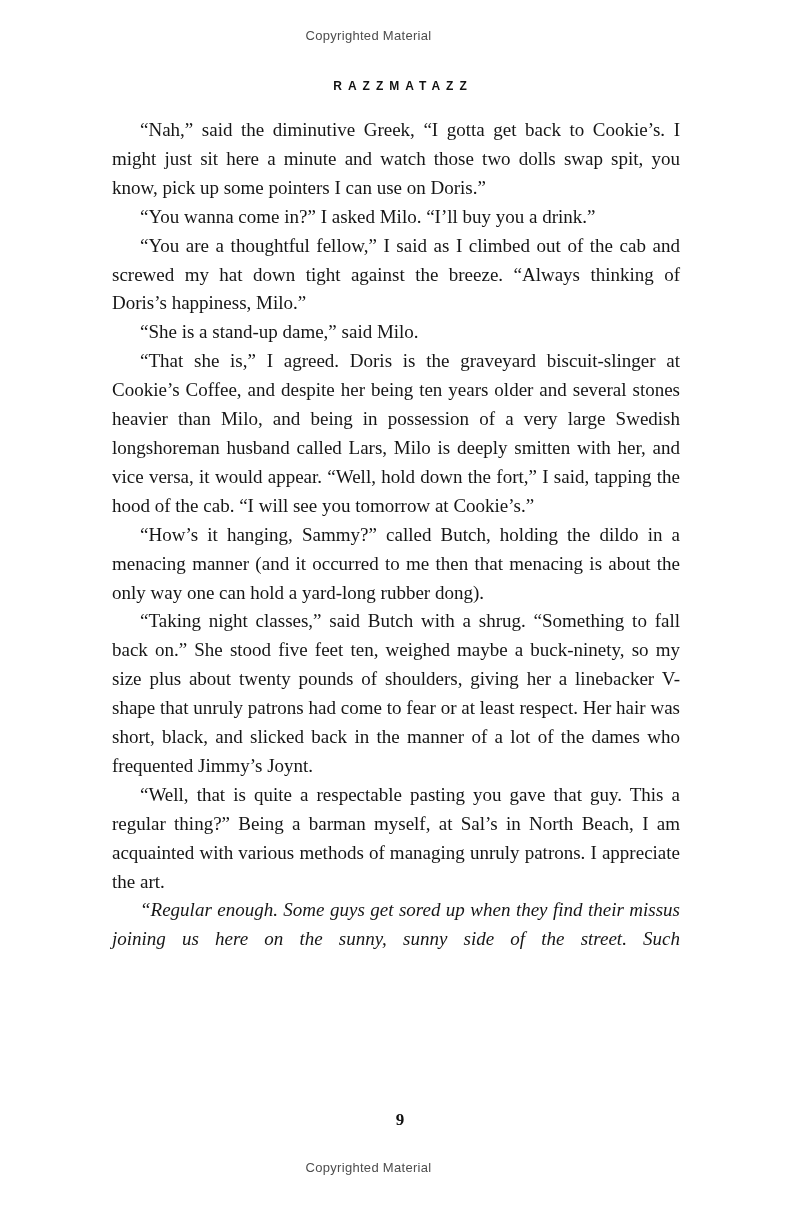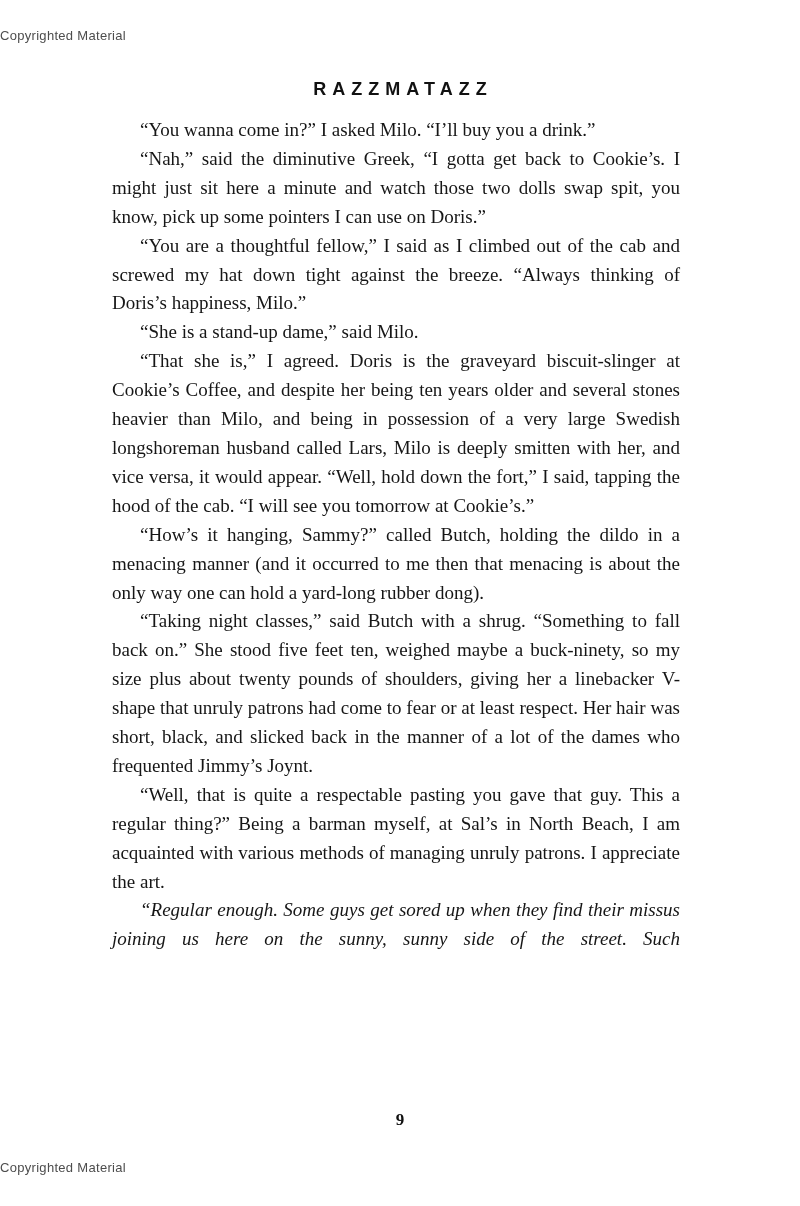--- a/index.html
+++ b/index.html
@@ -12,36 +12,37 @@
     height: 1206px;
     position: relative;
     overflow: hidden;
     font-family: "Liberation Serif", serif;
     color: #161616;
   }
   .copyright {
     position: absolute;
     left: 0;
     width: 737px;
+    text-align: center;
     font-family: "Liberation Sans", sans-serif;
     font-size: 13px;
     color: #4d4d4d;
     letter-spacing: 0.3px;
   }
   .copyright.top { top: 28px; }
   .copyright.bottom { top: 1160px; }
   .running-head {
     position: absolute;
     top: 79px;
     left: 0;
     width: 800px;
     text-align: center;
     font-family: "Liberation Sans", sans-serif;
     font-weight: bold;
-    font-size: 18px;
+    font-size: 12px;
     letter-spacing: 6px;
     text-indent: 6px; 
     color: #111111;
   }
   .text-block {
     position: absolute;
     top: 116px;
     left: 112px;
     width: 568px;
     font-size: 19px;
@@ -73,22 +74,22 @@
   }
 </style>
 </head>
 <body>
 
 <div class="copyright top">Copyrighted Material</div>
 
 <div class="running-head">RAZZMATAZZ</div>
 
 <div class="text-block">
+  <p>“Nah,” said the diminutive Greek, “I gotta get back to Cookie’s. I might just sit here a minute and watch those two dolls swap spit, you know, pick up some pointers I can use on Doris.”</p>
   <p>“You wanna come in?” I asked Milo. “I’ll buy you a drink.”</p>
-  <p>“Nah,” said the diminutive Greek, “I gotta get back to Cookie’s. I might just sit here a minute and watch those two dolls swap spit, you know, pick up some pointers I can use on Doris.”</p>
   <p>“You are a thoughtful fellow,” I said as I climbed out of the cab and screwed my hat down tight against the breeze. “Always thinking of Doris’s happiness, Milo.”</p>
   <p>“She is a stand-up dame,” said Milo.</p>
   <p>“That she is,” I agreed. Doris is the graveyard biscuit-slinger at Cookie’s Coffee, and despite her being ten years older and several stones heavier than Milo, and being in possession of a very large Swedish longshoreman husband called Lars, Milo is deeply smitten with her, and vice versa, it would appear. “Well, hold down the fort,” I said, tapping the hood of the cab. “I will see you tomorrow at Cookie’s.”</p>
   <p>“How’s it hanging, Sammy?” called Butch, holding the dildo in a menacing manner (and it occurred to me then that menacing is about the only way one can hold a yard-long rubber dong).</p>
   <p>“Taking night classes,” said Butch with a shrug. “Something to fall back on.” She stood five feet ten, weighed maybe a buck-ninety, so my size plus about twenty pounds of shoulders, giving her a linebacker V-shape that unruly patrons had come to fear or at least respect. Her hair was short, black, and slicked back in the manner of a lot of the dames who frequented Jimmy’s Joynt.</p>
   <p>“Well, that is quite a respectable pasting you gave that guy. This a regular thing?” Being a barman myself, at Sal’s in North Beach, I am acquainted with various methods of managing unruly patrons. I appreciate the art.</p>
   <p class="continues">“Regular enough. Some guys get sored up when they find their missus joining us here on the sunny, sunny side of the street. Such</p>
 </div>
 
 <div class="page-number">9</div>

